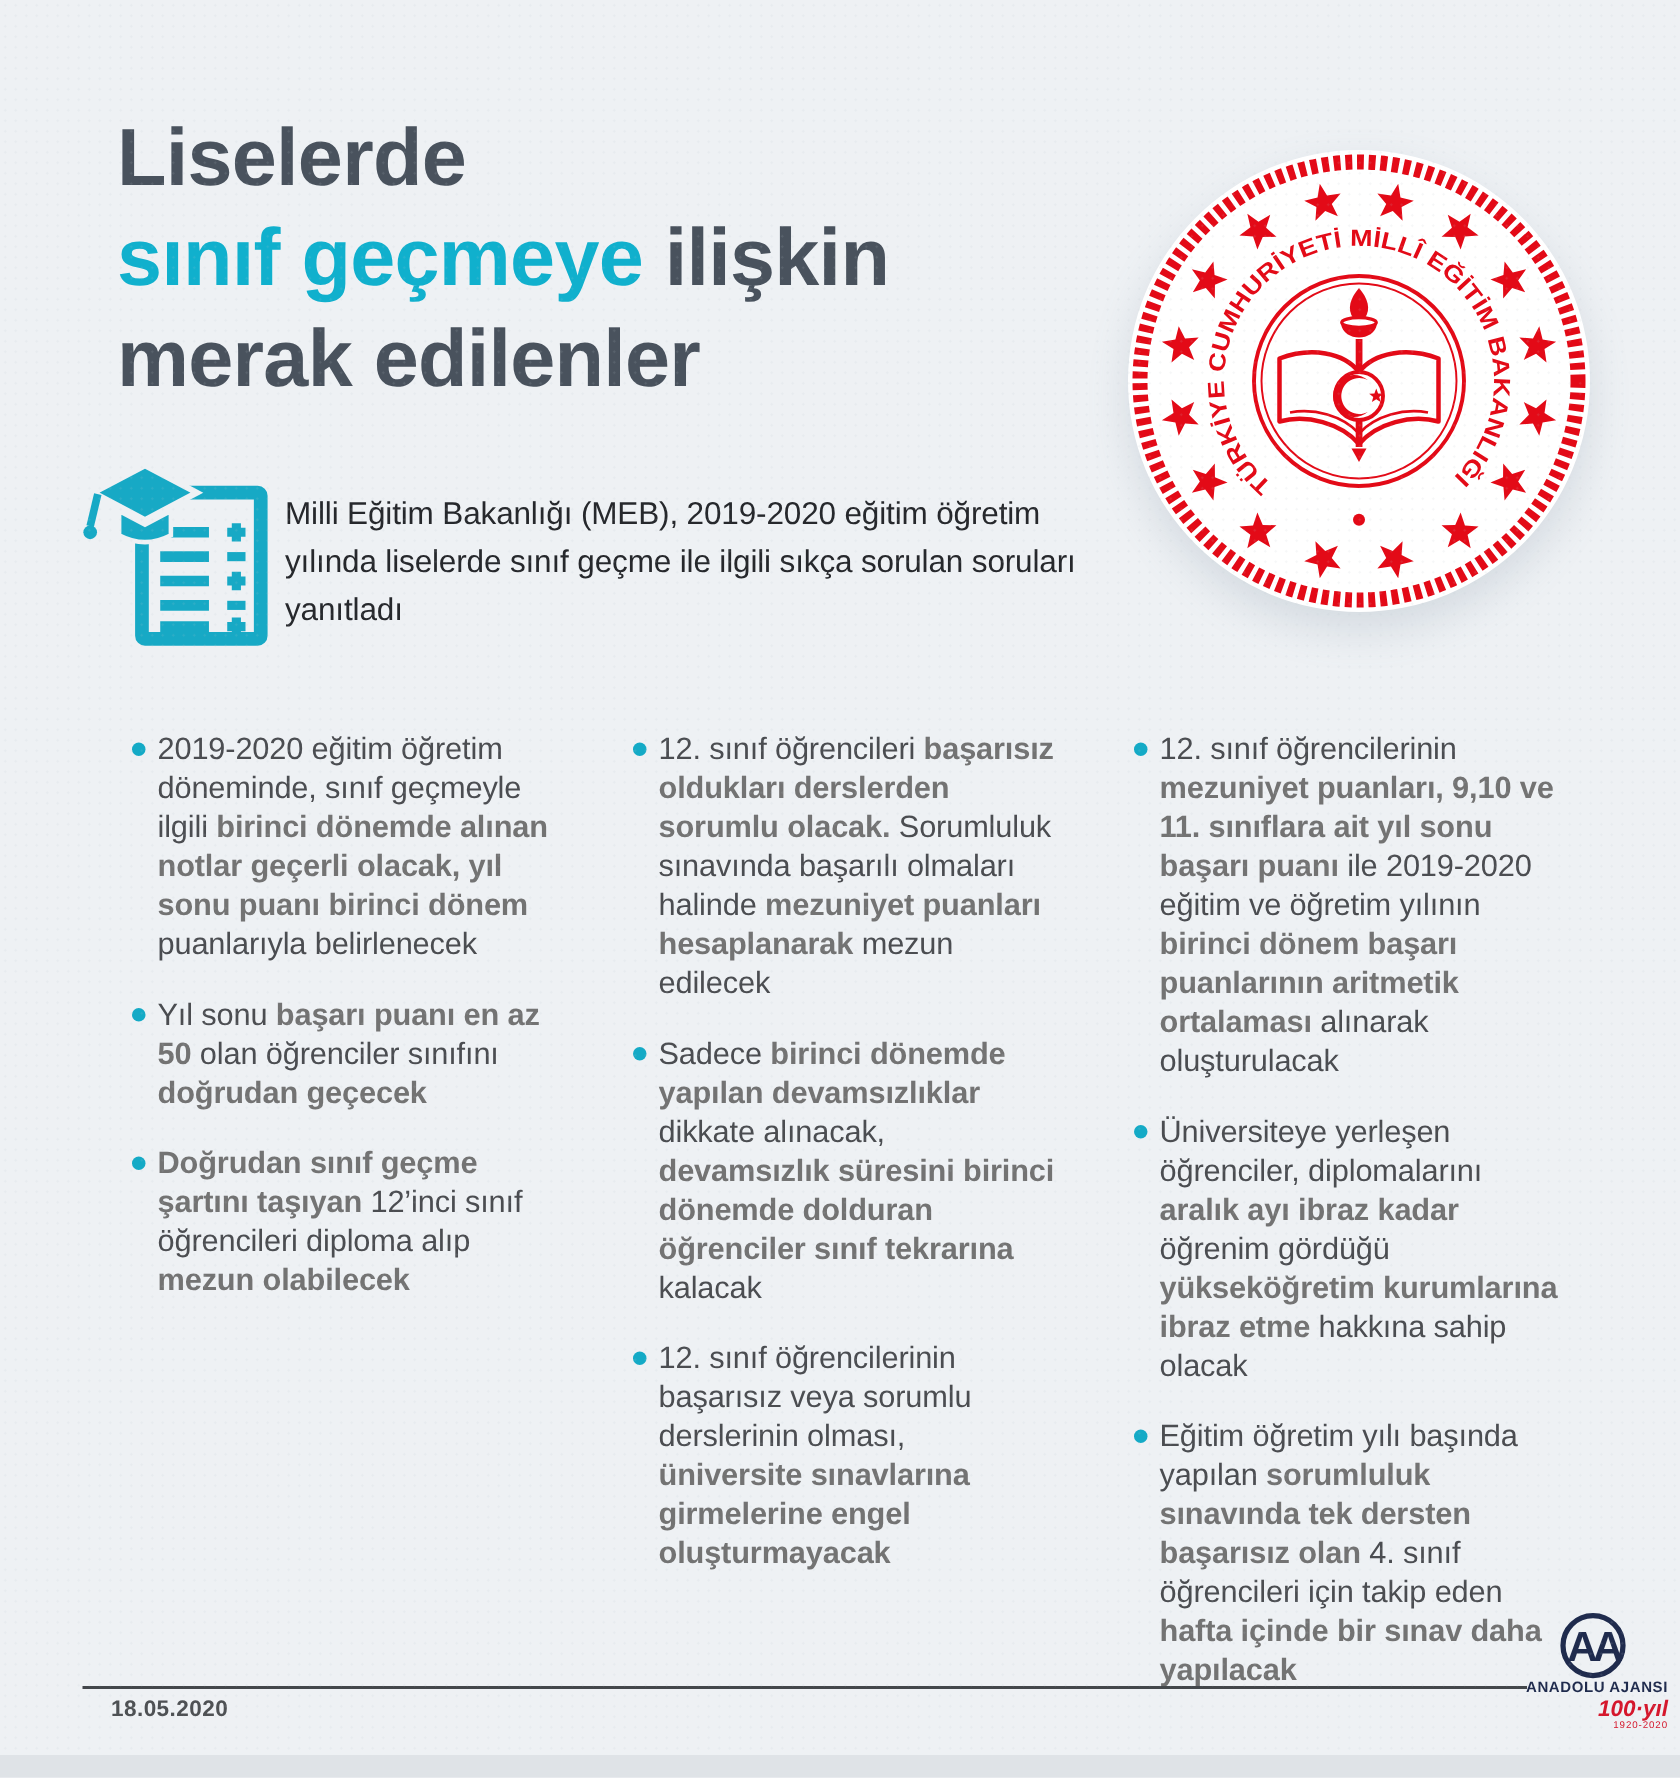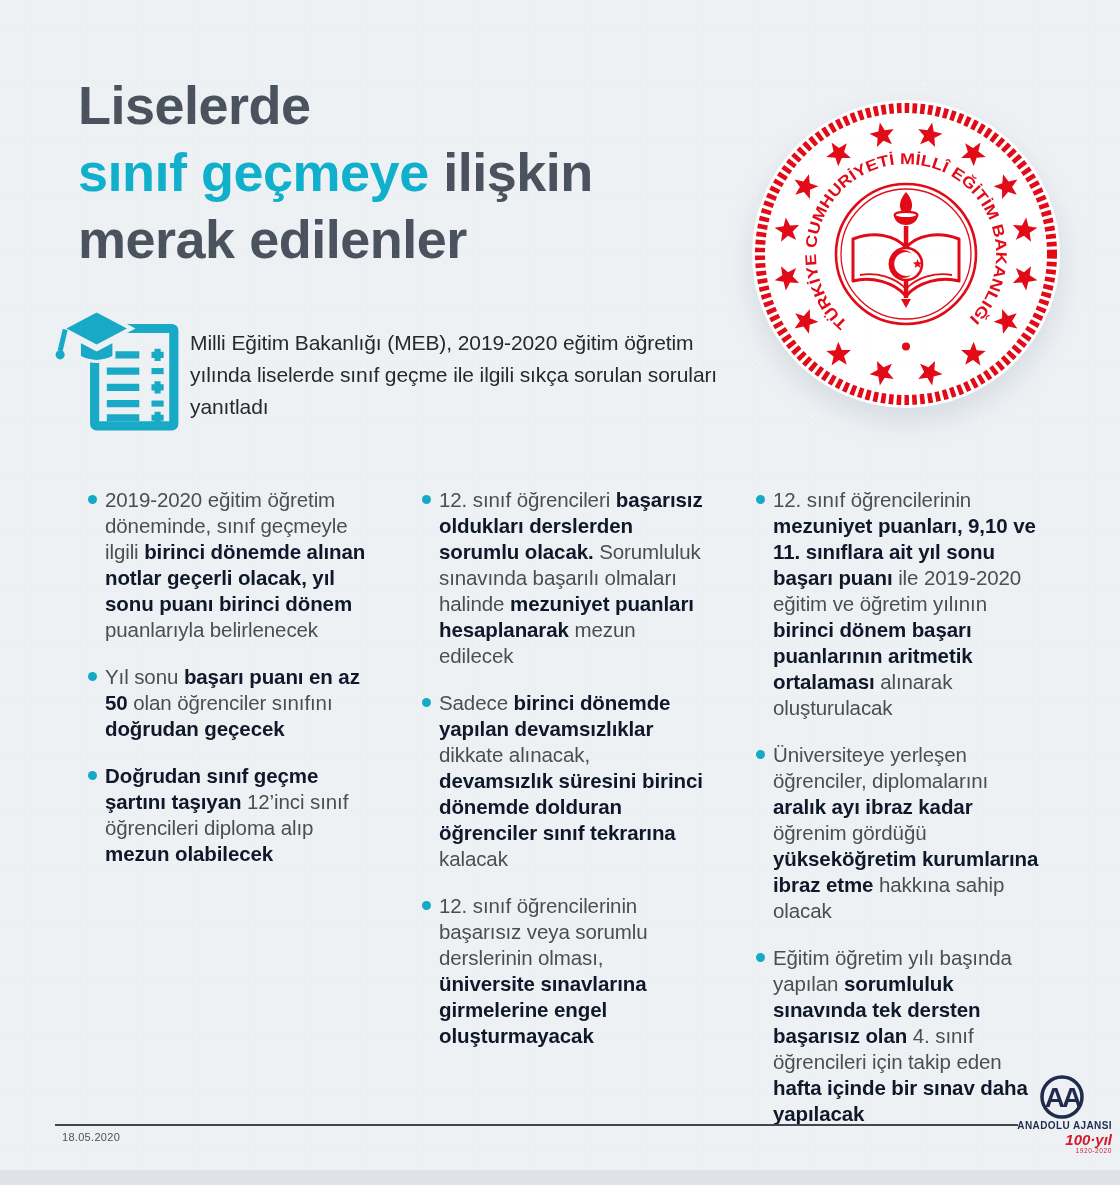--- a/index.html
+++ b/index.html
@@ -40,24 +40,24 @@
   }
   .bullet{
     position:relative;padding-left:17px;margin:0 0 21px;
     font-size:20.5px;line-height:26px;color:#4b4d51;letter-spacing:-0.1px;
   }
   .bullet p{margin:0;}
   .dot{
     position:absolute;left:0;top:8px;width:9px;height:9px;
     border-radius:50%;background:#14aac6;
   }
-  .b{font-weight:bold;color:#0f172a;}
+  .b{font-weight:bold;color:#737373;}
   
   .rule{position:absolute;left:55px;top:1124px;width:963px;height:2px;background:#43474b;}
-  .date{position:absolute;left:62px;top:1131px;font-size:11px;color:#4e5154;letter-spacing:.3px;}
+  .date{position:absolute;left:74px;top:1131px;font-size:15px;color:#4e5154;letter-spacing:.3px;font-weight:bold;}
   .aa{position:absolute;left:1012px;top:1074px;width:100px;text-align:right;color:#1f2b4d;}
   .aa svg{display:block;margin:0 auto;}
   .aa .name{font-size:10px;font-weight:bold;letter-spacing:.4px;line-height:11px;}
   .aa .cent{color:#d5172c;font-size:15px;line-height:14px;font-weight:bold;font-style:italic;margin-top:2px;}
   .aa .years{color:#d5172c;font-size:6.5px;letter-spacing:.6px;line-height:8px;}
 </style>
 </head>
 <body>
 
 <div class="page">

